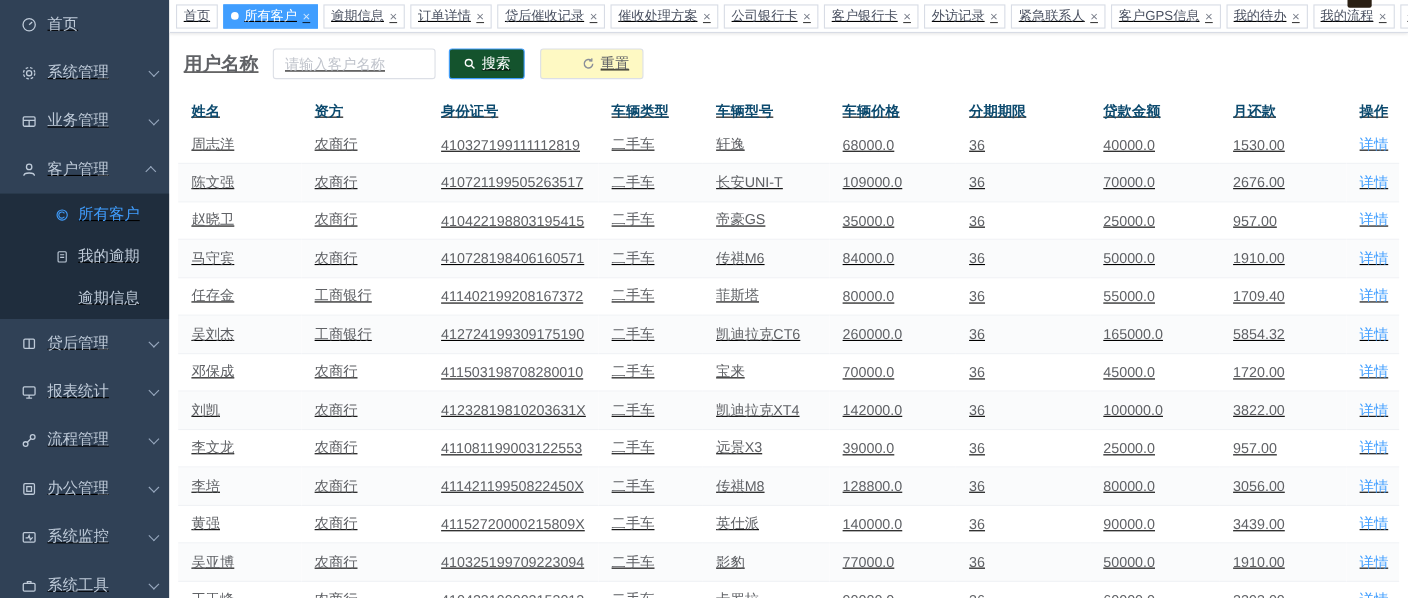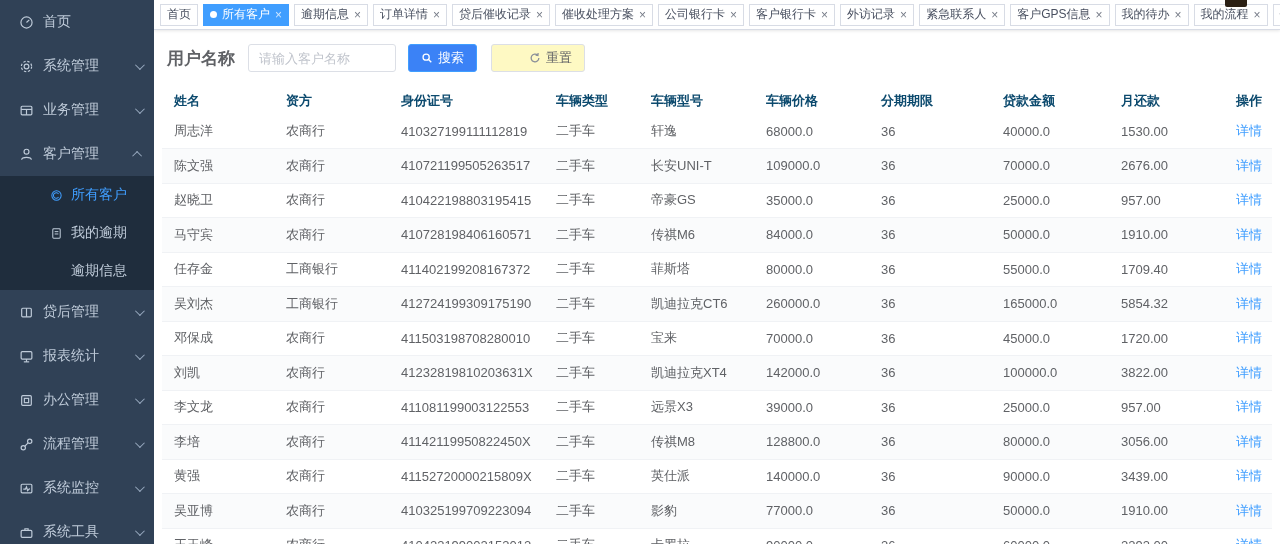--- a/index.html
+++ b/index.html
@@ -1,18 +1,18 @@
 <!DOCTYPE html>
 <html><head>
 <meta charset="utf-8">
 <style>
   * { box-sizing: border-box; margin: 0; padding: 0; }
   html, body { width: 1280px; height: 544px; overflow: hidden; }
   body { font-family: "Liberation Sans", "DejaVu Sans", sans-serif; background: #fff; }
-  .layout { display: flex; width: 1280px; height: 544px; }
+  .layout { display: flex; width: 1280px; height: 544px; text-decoration: underline; }
 
   
   .sidebar { width: 154px; height: 544px; background: #304156; flex-shrink: 0; overflow: hidden; }
   .menu-item { height: 44px; display: flex; align-items: center; padding: 0 12px 0 19px; color: #bfcbd9; font-size: 14px; cursor: pointer; white-space: nowrap; }
   .menu-item .mi-icon { width: 15px; height: 15px; margin-right: 9px; flex-shrink: 0; display: flex; align-items: center; justify-content: center; }
   .menu-item .mi-icon svg { width: 15px; height: 15px; stroke: #bfcbd9; fill: none; stroke-width: 1.1; }
   .menu-item .mi-label { flex: 1; overflow: hidden; }
   .caret { width: 7px; height: 7px; border-right: 1.4px solid #97a8be; border-bottom: 1.4px solid #97a8be; transform: rotate(45deg) translateY(-2px); flex-shrink: 0; }
   .caret.up { transform: rotate(-135deg) translateY(-2px); }
   .submenu { background: #1f2d3d; }
@@ -35,21 +35,21 @@
   .tag .close { margin-left: 5px; font-size: 12px; line-height: 1; opacity: .75; }
   .avatar-partial { position: absolute; top: 0; right: 33px; width: 22px; height: 7px; background: #2b2014; border-radius: 0 0 2px 2px; }
 
   
   .content { padding: 14px 8px 0 8px; }
   .search-row { display: flex; align-items: center; height: 28px; margin-bottom: 16px; padding-left: 5px; }
   .search-label { font-size: 17px; font-weight: 700; color: #606266; margin-right: 13px; }
   .search-input { width: 148px; height: 28px; border: 1px solid #dcdfe6; border-radius: 3px; padding: 0 10px; font-size: 13px; color: #606266; outline: none; font-family: inherit; }
   .search-input::placeholder { color: #c0c4cc; }
   .btn { height: 28px; padding: 0 12px; border-radius: 3px; font-size: 13px; display: inline-flex; align-items: center; gap: 5px; cursor: pointer; font-family: inherit; }
-  .btn-search { margin-left: 12px; background: #3b82f6; border: 1px solid #409eff; color: #fff; }
+  .btn-search { margin-left: 12px; background: #14532d; border: 1px solid #409eff; color: #fff; }
   .btn-reset { margin-left: 14px; background: #fef9c3; border: 1px solid #dcdfe6; color: #606266; padding-left: 37px; }
   .btn svg { width: 12px; height: 12px; fill: none; stroke-width: 1.5; }
   .btn-search svg { stroke: #fff; }
   .btn-reset svg { stroke: #8a8f99; }
 
   
   table { width: 100%; border-collapse: collapse; font-size: 13px; color: #606266; table-layout: fixed; }
   thead th { text-align: left; font-weight: 700; color: #0c4a6e; height: 26px; padding: 0 12px; white-space: nowrap; overflow: hidden; }
   tbody td { height: 34.5px; padding: 0 12px; border-bottom: 1px solid #f0f2f5; white-space: nowrap; overflow: hidden; }
   tbody tr:nth-child(even) { background: #fafbfc; }
@@ -151,37 +151,37 @@
             <line x1="4.5" y1="12" x2="9.5" y2="12"></line>
           </svg>
       </span>
       <span class="mi-label">报表统计</span>
       <span class="caret"></span>
     </div>
 
     <div class="menu-item">
       <span class="mi-icon">
         <svg viewBox="0 0 14 14">
-            <rect x="2.5" y="2.5" width="9" height="9" rx="1"></rect>
-            <rect x="5" y="5" width="4" height="4"></rect>
-          </svg>
-      </span>
-      <span class="mi-label">办公管理</span>
-      <span class="caret"></span>
-    </div>
-
-    <div class="menu-item">
-      <span class="mi-icon">
-        <svg viewBox="0 0 14 14">
             <circle cx="4" cy="10" r="2"></circle>
             <circle cx="10" cy="4" r="2"></circle>
             <line x1="5.5" y1="8.5" x2="8.5" y2="5.5"></line>
           </svg>
       </span>
       <span class="mi-label">流程管理</span>
+      <span class="caret"></span>
+    </div>
+
+    <div class="menu-item">
+      <span class="mi-icon">
+        <svg viewBox="0 0 14 14">
+            <rect x="2.5" y="2.5" width="9" height="9" rx="1"></rect>
+            <rect x="5" y="5" width="4" height="4"></rect>
+          </svg>
+      </span>
+      <span class="mi-label">办公管理</span>
       <span class="caret"></span>
     </div>
 
     <div class="menu-item">
       <span class="mi-icon">
         <svg viewBox="0 0 14 14">
             <rect x="2" y="3" width="10" height="8" rx="1"></rect>
             <polyline points="4,7.5 6,7.5 7,5.5 8,9 10,7"></polyline>
           </svg>
       </span>

